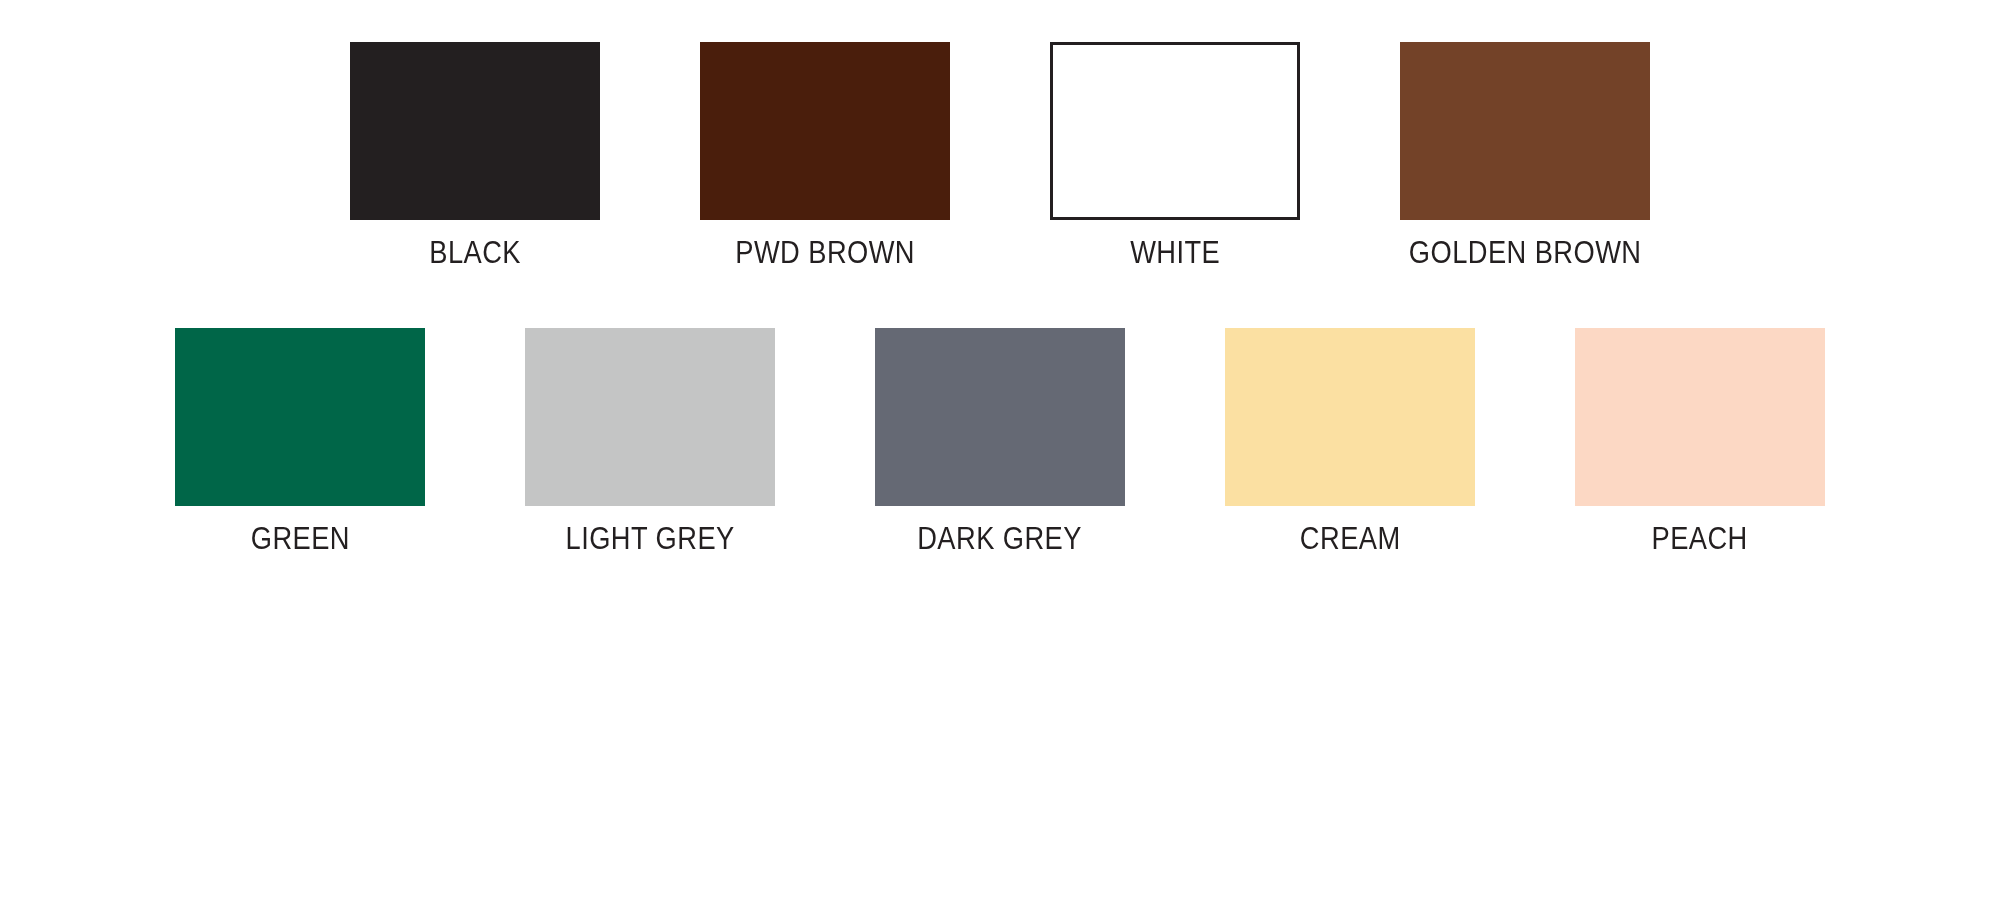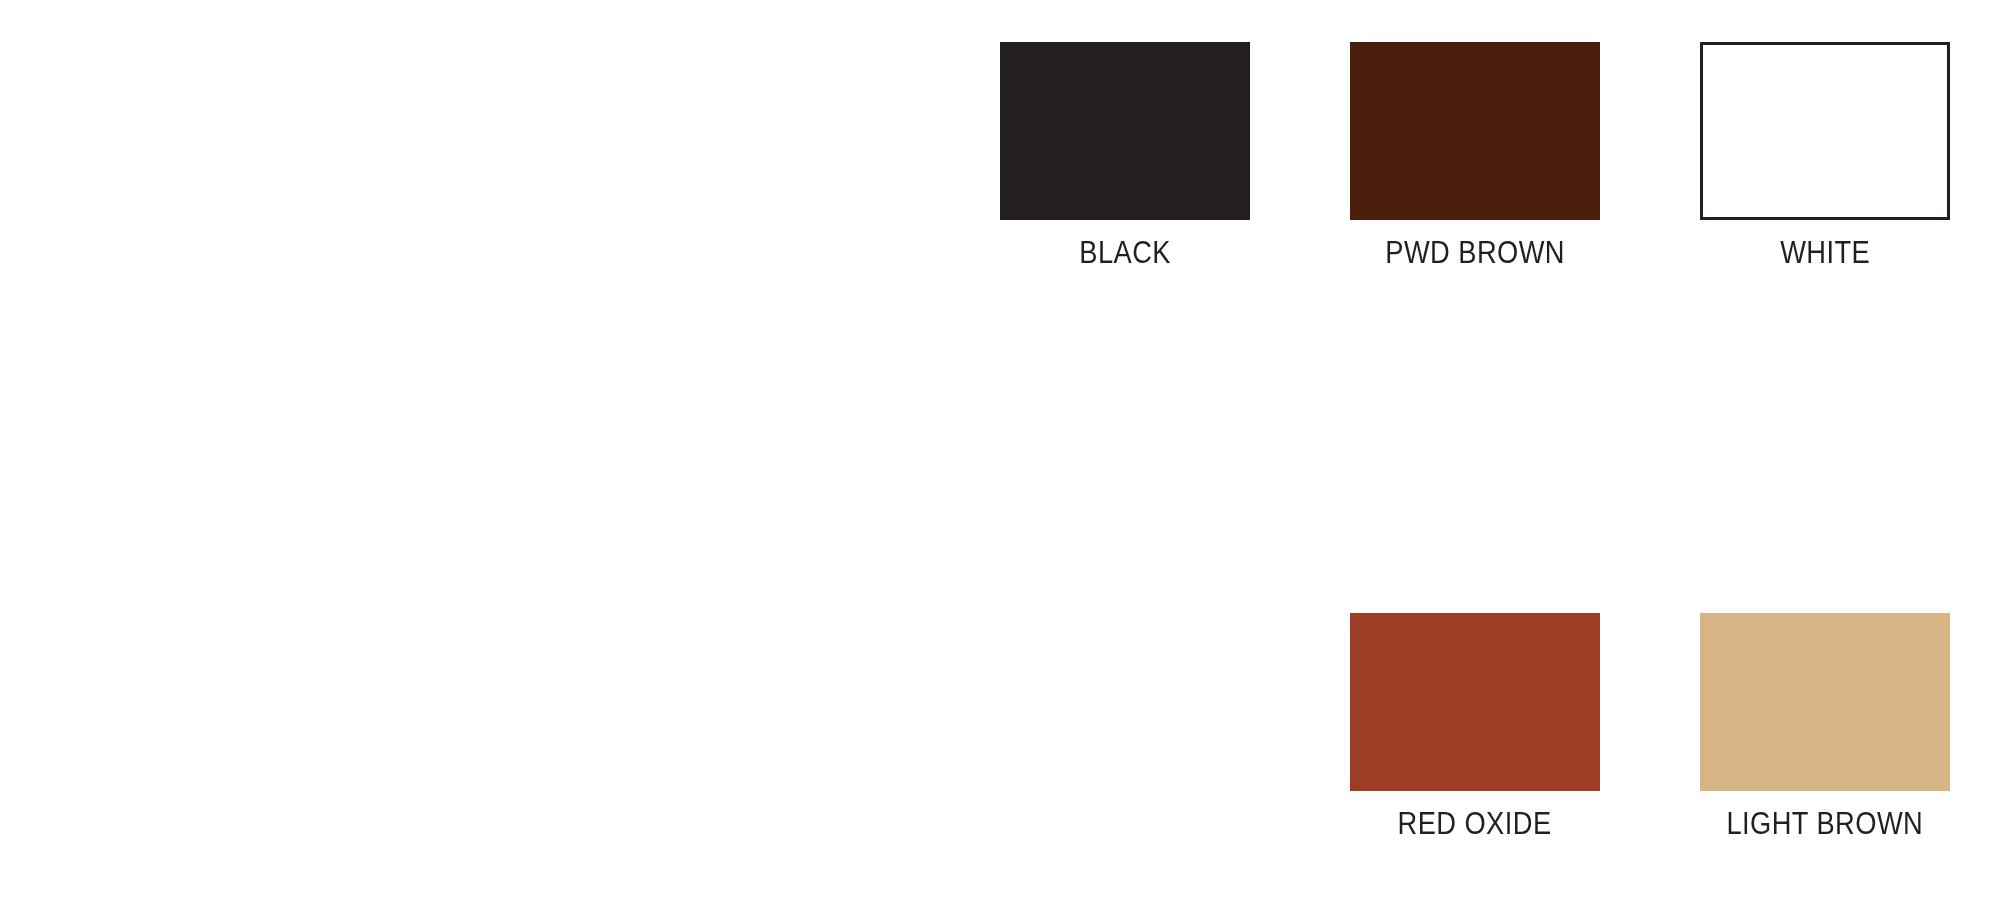--- a/index.html
+++ b/index.html
@@ -21,21 +21,21 @@
     width: 2000px;
     height: 900px;
     background: #ffffff;
   }
 
   .swatch-row {
     position: absolute;
     left: 0;
     width: 2000px;
     display: flex;
-    justify-content: flex-end;
+    justify-content: center;
     align-items: flex-start;
   }
 
   #swatch-row-1 { top: 42px; }
   #swatch-row-2 { top: 328px; }
   #swatch-row-3 { top: 613px; }
 
   .swatch-cell {
     width: 250px;
     margin: 0 50px;
@@ -83,33 +83,52 @@
     <div class="swatch-cell">
       <div class="swatch-chip" style="background-color: rgb(74, 30, 12);"></div>
       <div class="swatch-label">PWD BROWN</div>
     </div>
 
     <div class="swatch-cell">
       <div class="swatch-chip outlined" style="background-color: rgb(255, 255, 255);"></div>
       <div class="swatch-label">WHITE</div>
     </div>
 
+    <div class="swatch-cell">
+      <div class="swatch-chip" style="background-color: rgb(115, 66, 40);"></div>
+      <div class="swatch-label">GOLDEN BROWN</div>
+    </div>
 
 
 
   </div>
 
-
-  <div class="swatch-row" id="swatch-row-3">
+  <div class="swatch-row" id="swatch-row-2">
 
     <div class="swatch-cell">
-      <div class="swatch-chip" style="background-color: rgb(157, 61, 38);"></div>
-      <div class="swatch-label">RED OXIDE</div>
+      <div class="swatch-chip" style="background-color: rgb(0, 102, 72);"></div>
+      <div class="swatch-label">GREEN</div>
     </div>
 
     <div class="swatch-cell">
-      <div class="swatch-chip" style="background-color: rgb(214, 180, 132);"></div>
-      <div class="swatch-label">LIGHT BROWN</div>
+      <div class="swatch-chip" style="background-color: rgb(196, 197, 197);"></div>
+      <div class="swatch-label">LIGHT GREY</div>
+    </div>
+
+    <div class="swatch-cell">
+      <div class="swatch-chip" style="background-color: rgb(101, 105, 116);"></div>
+      <div class="swatch-label">DARK GREY</div>
+    </div>
+
+    <div class="swatch-cell">
+      <div class="swatch-chip" style="background-color: rgb(251, 224, 162);"></div>
+      <div class="swatch-label">CREAM</div>
+    </div>
+
+    <div class="swatch-cell">
+      <div class="swatch-chip" style="background-color: rgb(252, 216, 196);"></div>
+      <div class="swatch-label">PEACH</div>
     </div>
 
   </div>
 
+
 </div>
 
 </body></html>

